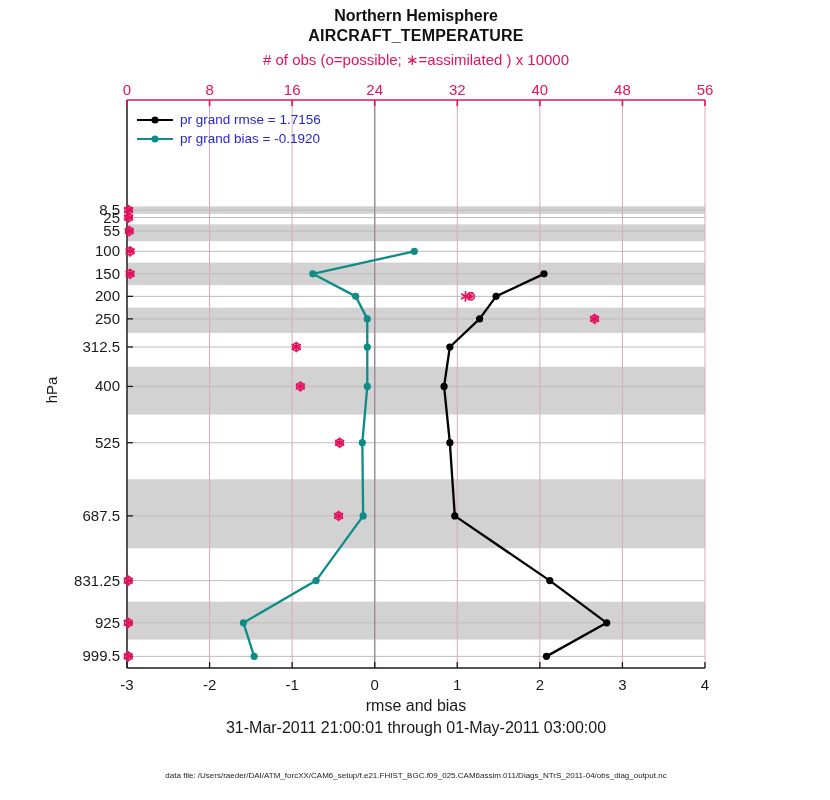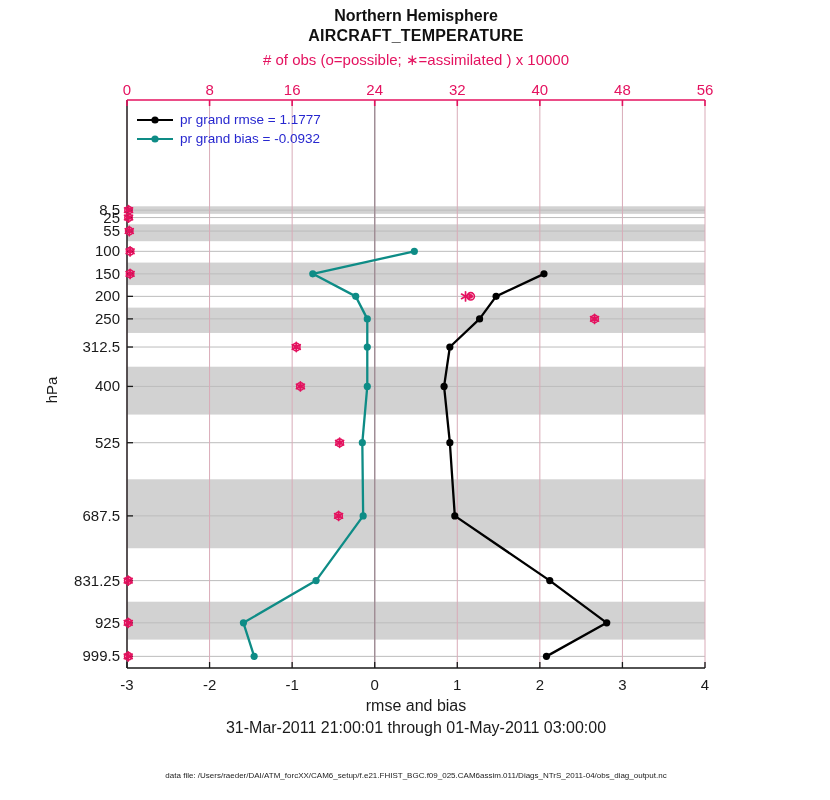--- a/index.html
+++ b/index.html
@@ -259,27 +259,27 @@
   <div class="ctext title1">Northern Hemisphere</div>
   <div class="ctext title2">AIRCRAFT_TEMPERATURE</div>
   <div class="ctext obslabel" id="obslabel" style="color: rgb(228, 18, 95); font-weight: normal;"># of obs (o=possible; ∗=assimilated ) x 10000</div>
 
   <div class="legend">
     <div class="lrow">
       <svg class="lsw" width="38" height="12">
         <line x1="1" y1="6" x2="37" y2="6" stroke-width="2.2" stroke="#000000"></line>
         <circle cx="19" cy="6" r="3.6" fill="#000000"></circle>
       </svg>
-      <span class="ltxt" style="color: rgb(39, 39, 207);">pr grand rmse = 1.1777</span>
+      <span class="ltxt" style="color: rgb(39, 39, 207);">pr grand rmse = 1.7156</span>
     </div>
     <div class="lrow">
       <svg class="lsw" width="38" height="12">
         <line x1="1" y1="6" x2="37" y2="6" stroke-width="2.2" stroke="#0e8c86"></line>
         <circle cx="19" cy="6" r="3.6" fill="#0e8c86"></circle>
       </svg>
-      <span class="ltxt" style="color: rgb(39, 39, 207);">pr grand bias = -0.0932</span>
+      <span class="ltxt" style="color: rgb(39, 39, 207);">pr grand bias = -0.1920</span>
     </div>
   </div>
 
   <div class="ctext xlabel">rmse and bias</div>
   <div class="ctext timespan">31-Mar-2011 21:00:01 through 01-May-2011 03:00:00</div>
   <div class="ctext datafile">data file: /Users/raeder/DAI/ATM_forcXX/CAM6_setup/f.e21.FHIST_BGC.f09_025.CAM6assim.011/Diags_NTrS_2011-04/obs_diag_output.nc</div>
 </div>
 
 </body></html>

